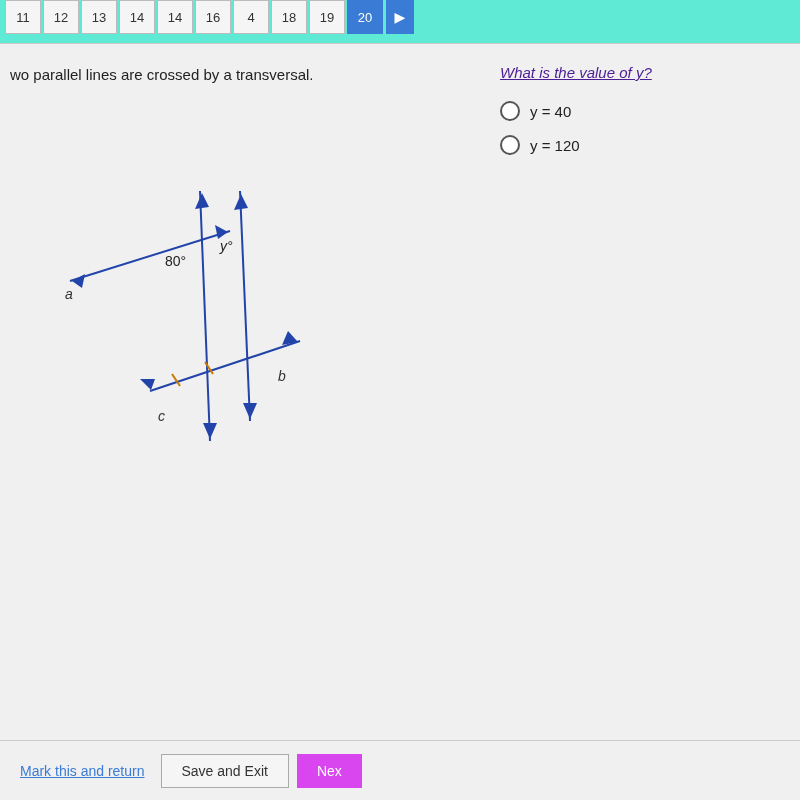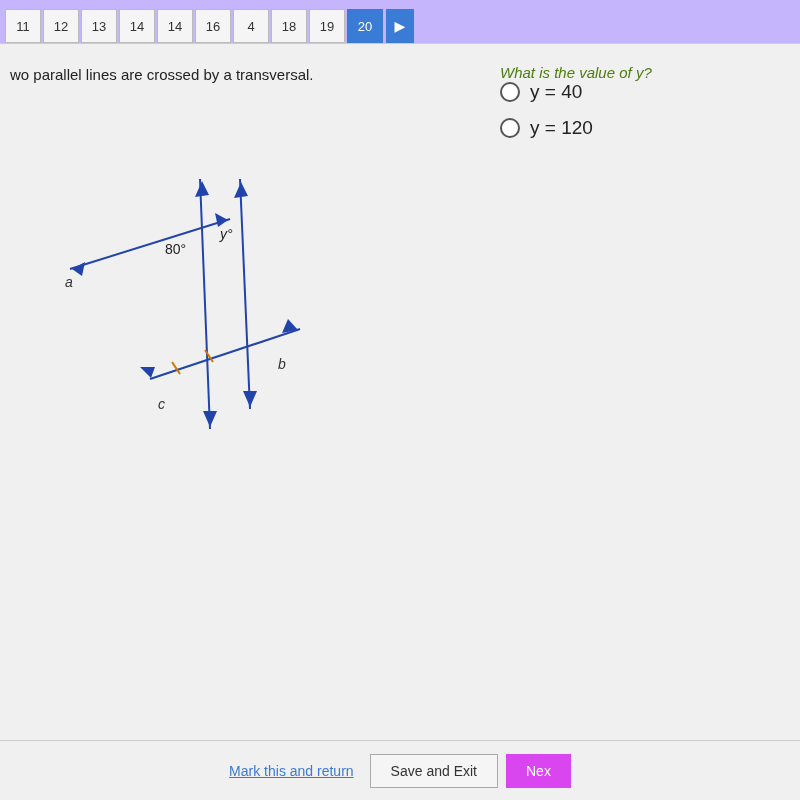--- a/index.html
+++ b/index.html
@@ -8,22 +8,22 @@
       height: 800px;
       background: #e8e8e8;
       font-family: Arial, sans-serif;
       overflow: hidden;
       position: relative;
     }
 
     
     .nav-bar {
       display: flex;
-      align-items: flex-end;
-      background: #c4b5fd;
+      align-items: flex-start;
+      background: #5eead4;
       border-bottom: 1px solid #ccc;
       height: 44px;
       padding: 0 4px;
     }
     .nav-item {
       width: 36px;
       height: 34px;
       display: flex;
       align-items: center;
       justify-content: center;
@@ -65,21 +65,21 @@
     
     .left-section {
       flex: 1;
       display: flex;
       flex-direction: column;
     }
 
     .question-text {
       font-size: 15px;
       color: #222;
-      margin-bottom: 24px;
+      margin-bottom: 36px;
       line-height: 1.4;
     }
 
     .diagram-container {
       position: relative;
       width: 300px;
       height: 320px;
       margin-top: 10px;
     }
 
@@ -91,22 +91,24 @@
     
     .right-section {
       width: 280px;
       display: flex;
       flex-direction: column;
       padding-top: 0;
     }
 
     .right-question {
       font-size: 15px;
-      color: #4d7c0f;
+      color: #4c1d95;
+      margin-bottom: 20px;
       font-style: italic;
+      text-decoration: underline;
     }
 
     .options-list {
       display: flex;
       flex-direction: column;
       gap: 14px;
     }
 
     .option-item {
       display: flex;
@@ -133,36 +135,36 @@
     }
 
     .radio-inner {
       width: 10px;
       height: 10px;
       border-radius: 50%;
       background: #fff;
     }
 
     .option-label {
-      font-size: 19px;
+      font-size: 15px;
       color: #222;
     }
 
     
     .bottom-bar {
       position: absolute;
       bottom: 0;
       left: 0;
       width: 800px;
       height: 60px;
       background: #f0f0f0;
       border-top: 1px solid #ccc;
       display: flex;
       align-items: center;
-      justify-content: center;
+      justify-content: flex-start;
       padding: 8px 20px;
     }
 
     .mark-return-link {
       color: #3a7bd5;
       text-decoration: underline;
       font-size: 14px;
       cursor: pointer;
     }
 

